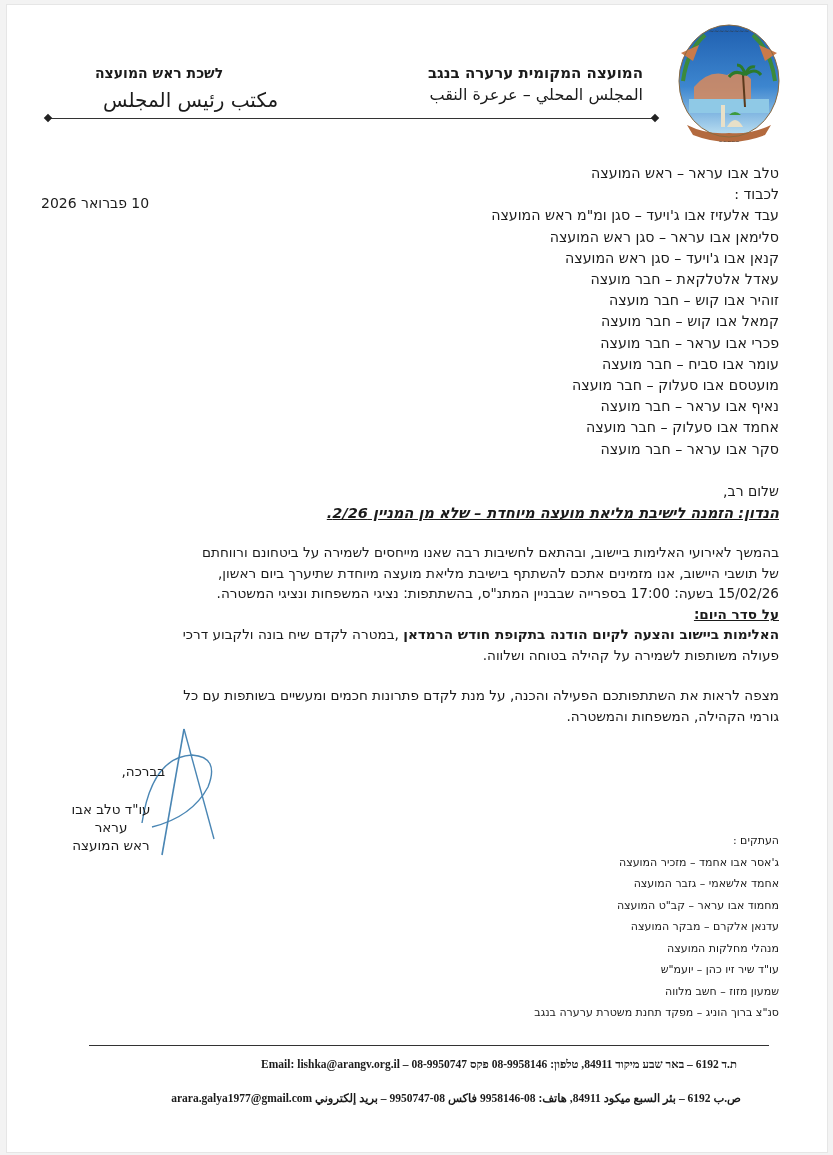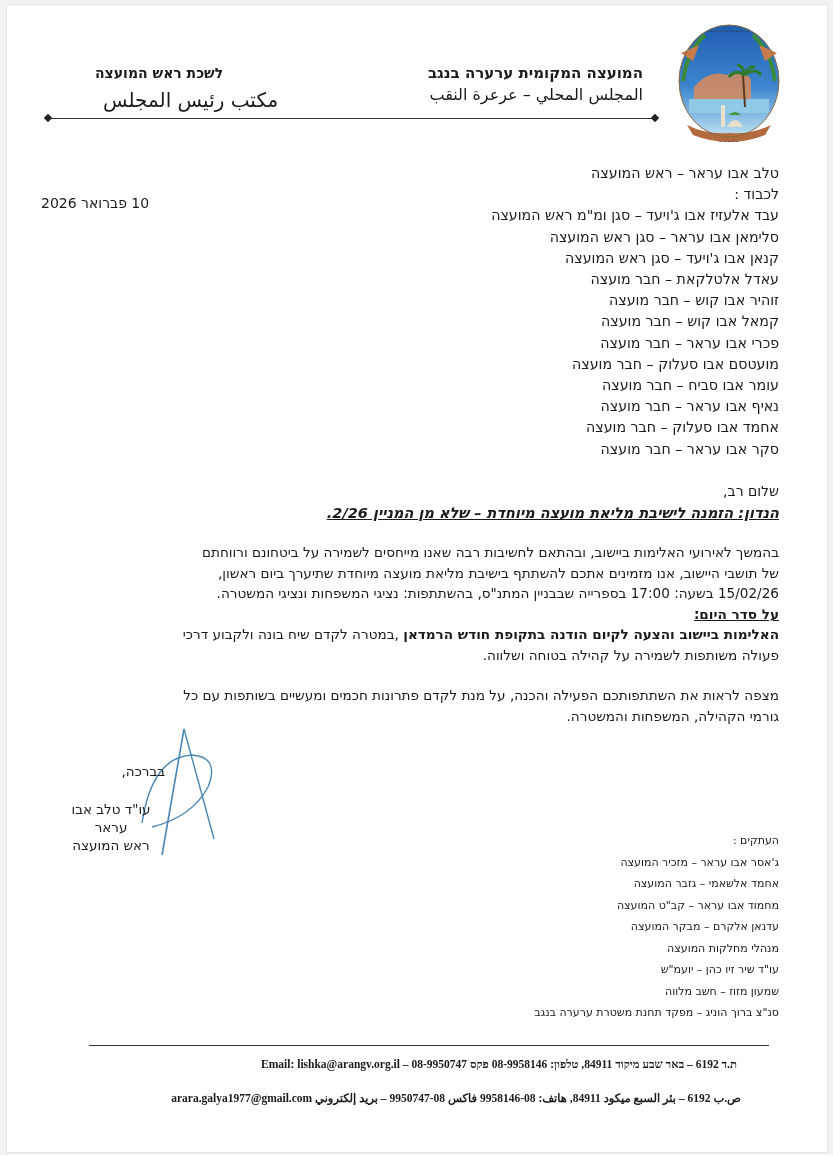--- a/index.html
+++ b/index.html
@@ -80,22 +80,22 @@
   <div class="abs rtl to-block">
     <div>טלב אבו עראר – ראש המועצה</div>
     <div>לכבוד :</div>
     <div>עבד אלעזיז אבו ג'ויעד – סגן ומ"מ ראש המועצה</div>
     <div>סלימאן אבו עראר – סגן ראש המועצה</div>
     <div>קנאן אבו ג'ויעד – סגן ראש המועצה</div>
     <div>עאדל אלטלקאת – חבר מועצה</div>
     <div>זוהיר אבו קוש – חבר מועצה</div>
     <div>קמאל אבו קוש – חבר מועצה</div>
     <div>פכרי אבו עראר – חבר מועצה</div>
+    <div>עומר אבו סביח – חבר מועצה</div>
     <div>מועטסם אבו סעלוק – חבר מועצה</div>
-    <div>עומר אבו סביח – חבר מועצה</div>
     <div>נאיף אבו עראר – חבר מועצה</div>
     <div>אחמד אבו סעלוק – חבר מועצה</div>
     <div>סקר אבו עראר – חבר מועצה</div>
   </div>
 
   <div class="abs rtl greeting">שלום רב,</div>
   <div class="abs rtl subject">הנדון: הזמנה לישיבת מליאת מועצה מיוחדת – שלא מן המניין 2/26.</div>
 
   <div class="abs rtl body-para">
     <div>בהמשך לאירועי האלימות ביישוב, ובהתאם לחשיבות רבה שאנו מייחסים לשמירה על ביטחונם ורווחתם</div>
@@ -117,21 +117,21 @@
     <path d="M20 96 Q30 30 70 28 Q98 30 86 60 Q70 90 30 100" stroke="#4a86b4" stroke-width="1.4" fill="none"></path>
   </svg>
   <div class="abs rtl sign">בברכה,</div>
   <div class="abs rtl sign-name">
     <div>עו"ד טלב אבו עראר</div>
     <div>ראש המועצה</div>
   </div>
 
   <div class="abs rtl cc-block">
     <div>העתקים :</div>
-    <div>ג'אסר אבו עראר – מזכיר המועצה</div>
+    <div>ג'אסר אבו אחמד – מזכיר המועצה</div>
     <div>אחמד אלשאמי – גזבר המועצה</div>
     <div>מחמוד אבו עראר – קב"ט המועצה</div>
     <div>עדנאן אלקרם – מבקר המועצה</div>
     <div>מנהלי מחלקות המועצה</div>
     <div>עו"ד שיר זיו כהן – יועמ"ש</div>
     <div>שמעון מזוז – חשב מלווה</div>
     <div>סנ"צ ברוך הוניג – מפקד תחנת משטרת ערערה בנגב</div>
   </div>
 
   <div class="footer-line"></div>

